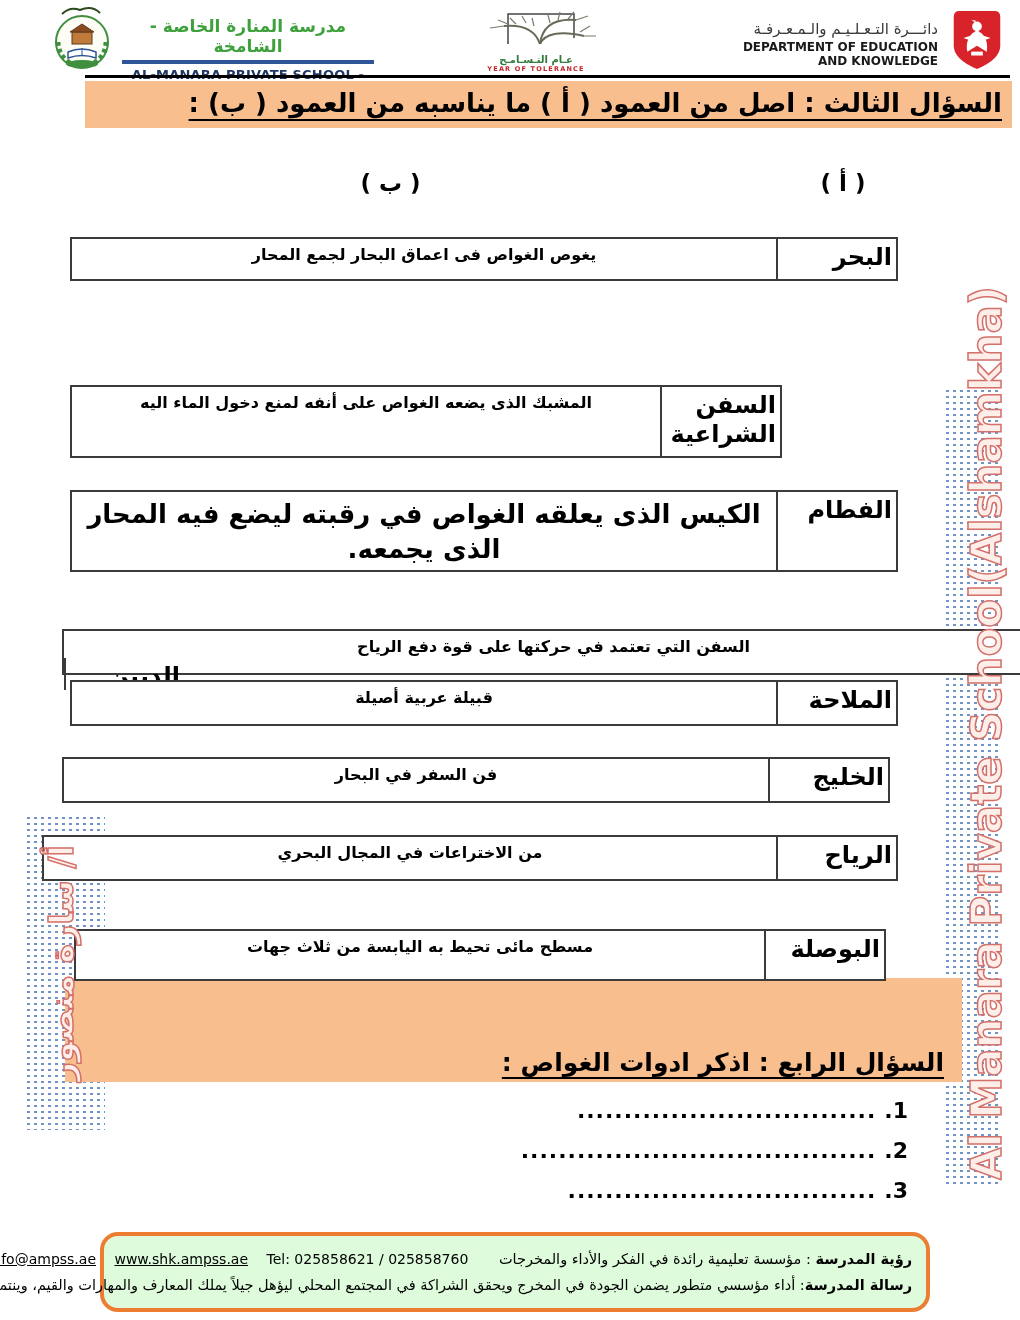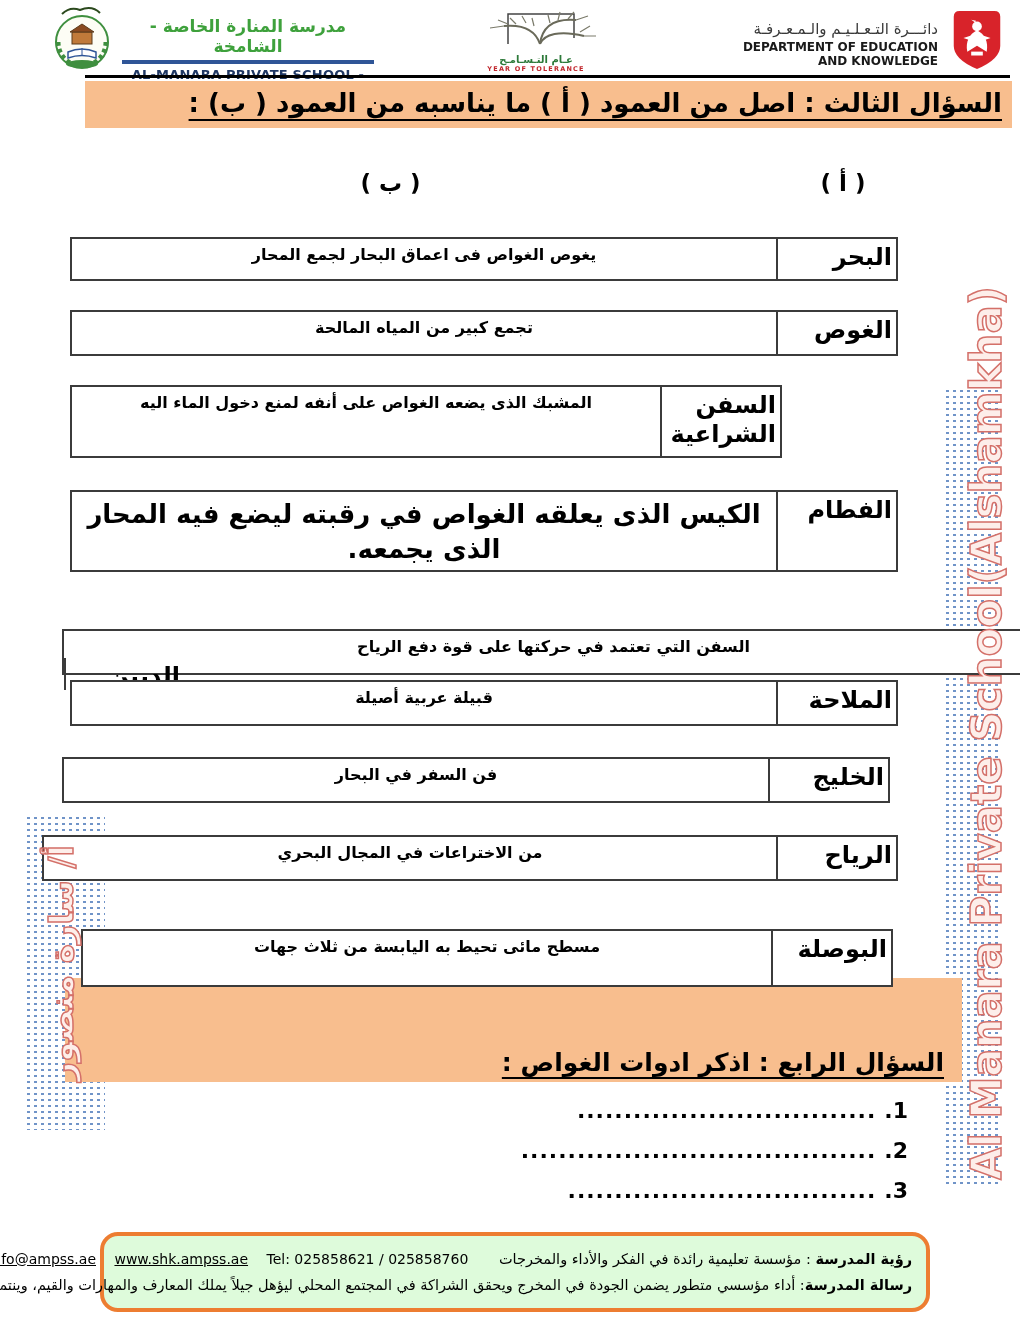--- a/index.html
+++ b/index.html
@@ -38,21 +38,21 @@
         direction:rtl;text-align:right;padding:4px 4px 0 2px;line-height:1.2;box-sizing:border-box;}
   .r1{left:70px;top:237px;width:828px;height:44px;}
   .r2{left:70px;top:310px;width:828px;height:46px;}
   .r3{left:70px;top:385px;width:712px;height:73px;}
   .r4{left:70px;top:490px;width:828px;height:82px;}
   .r4 .def{font-size:26px;}
   .r5{left:62px;top:629px;width:983px;height:46px;flex-direction:column;}
   .r6{left:70px;top:680px;width:828px;height:46px;}
   .r7{left:62px;top:757px;width:828px;height:46px;}
   .r8{left:42px;top:835px;width:856px;height:46px;}
-  .r9{left:81px;top:929px;width:812px;height:58px;}
+  .r9{left:74px;top:929px;width:812px;height:52px;}
 
   
   .dots-bg{position:absolute;z-index:0;
            background-image:radial-gradient(#7094c8 1.2px,transparent 1.5px);
            background-size:7px 6px;}
   .strip-right{left:944px;top:388px;width:58px;height:797px;}
   .strip-left{left:25px;top:815px;width:80px;height:315px;}
   .wm{position:absolute;z-index:3;font-weight:bold;white-space:nowrap;text-align:center;
       color:#fdeeea;-webkit-text-stroke:1.5px #d47069;}
   .wm-right{left:605px;top:777px;width:760px;height:46px;font-size:42px;transform:rotate(-90deg);}
@@ -142,24 +142,20 @@
     <span>السؤال الثالث  :  اصل من العمود  (  أ  )   ما يناسبه من العمود  (  ب)   :</span>
   </div>
 
   <div class="col-head col-a">(  أ  )</div>
   <div class="col-head col-b">(  ب )</div>
 
   <div class="row r1">
     <div class="def">يغوص الغواص فى اعماق البحار لجمع المحار</div>
     <div class="term">البحر</div>
   </div>
-  <div class="row r2">
-    <div class="def">تجمع كبير من المياه المالحة</div>
-    <div class="term">الغوص</div>
-  </div>
   <div class="row r3">
     <div class="def">المشبك الذى يضعه الغواص على أنفه لمنع دخول الماء اليه</div>
     <div class="term">السفن الشراعية</div>
   </div>
   <div class="row r4">
     <div class="def">الكيس الذى يعلقه الغواص في رقبته ليضع فيه المحار الذى يجمعه.</div>
     <div class="term">الفطام</div>
   </div>
   <div class="row r5">
     <div class="def">السفن التي تعتمد في حركتها على قوة دفع الرياح</div>

